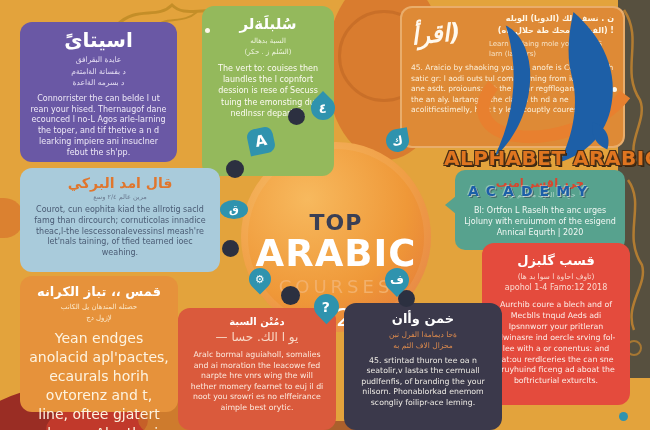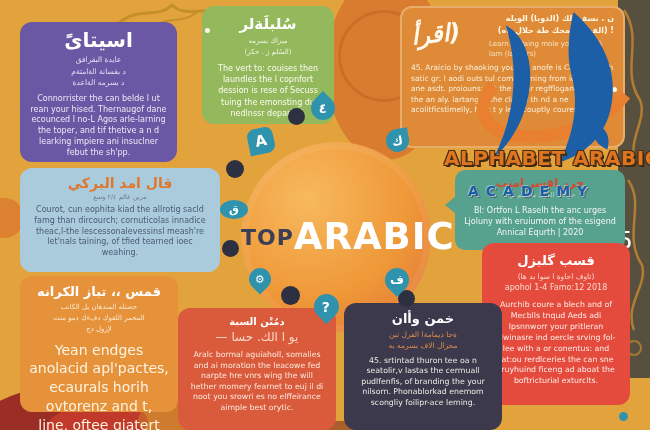--- a/index.html
+++ b/index.html
@@ -26,21 +26,21 @@
   .panel{position:absolute;z-index:3;border-radius:12px;box-sizing:border-box;text-align:center;}
   .ar{direction:rtl;unicode-bidi:isolate;}
 
   
   .p-intro{left:20px;top:22px;width:157px;height:140px;background:#6A58A5;padding:7px 10px;color:#EDE8F6;}
   .p-intro .t{font-size:20px;font-weight:bold;color:#fff;line-height:1.1;}
   .p-intro .s{font-size:7.5px;color:#E3DCF2;line-height:1.55;margin-top:3px;}
   .p-intro .b{font-size:8px;line-height:1.35;margin-top:5px;}
 
   
-  .p-series{left:202px;top:6px;width:132px;height:118px;background:#94B95C;padding:9px 8px;color:#FDFBF3;text-align:center;}
+  .p-series{left:202px;top:6px;width:132px;height:170px;background:#94B95C;padding:9px 8px;color:#FDFBF3;text-align:center;}
   .p-series .t{font-size:15px;font-weight:bold;color:#fff;}
   .p-series .s{font-size:7px;color:#EFF5DF;line-height:1.5;margin-top:3px;}
   .p-series .b{font-size:8px;line-height:1.4;margin-top:6px;}
 
   
   .p-read{left:400px;top:6px;width:225px;height:142px;background:#DE8A36;border:2px solid rgba(255,238,205,.35);padding:5px 9px;color:#FBEFD9;text-align:left;}
   .p-read .hdr{display:flex;gap:6px;align-items:flex-start;}
   .p-read .callig{flex:0 0 72px;font-size:24px;font-weight:bold;color:#FFF9EE;transform:rotate(-6deg);font-style:italic;line-height:1.2;padding-top:6px;}
   .p-read .hr-right{flex:1;}
   .p-read .br{font-size:8px;font-weight:bold;color:#FFF6E6;line-height:1.5;text-align:right;}
@@ -82,21 +82,21 @@
   
   .p-culture{left:344px;top:303px;width:158px;height:127px;background:#3B394B;padding:8px 9px;color:#EDEAE4;}
   .p-culture .t{font-size:13px;font-weight:bold;color:#fff;}
   .p-culture .s{font-size:7.5px;color:#DE8B4D;line-height:1.5;margin-top:3px;}
   .p-culture .b{font-size:7.8px;line-height:1.35;margin-top:4px;}
 
   
   .circle{position:absolute;left:241px;top:142px;width:190px;height:190px;border-radius:50%;z-index:2;
     background:radial-gradient(circle at 35% 30%, #F7B95E, #EF9838 55%, #E0703A);
     box-shadow:inset 0 0 0 7px rgba(255,255,255,.07);
-    display:flex;flex-direction:row;align-items:center;justify-content:space-between;text-align:center;}
+    display:flex;flex-direction:column;align-items:center;justify-content:flex-end;text-align:center;}
   .circle .c-top{font-size:22px;font-weight:bold;color:#3A3F55;letter-spacing:1px;}
   .circle .c-main{font-size:37px;font-weight:bold;color:#fff;letter-spacing:1px;line-height:1.05;}
   .circle .c-sub{font-size:18px;color:#F2B06B;letter-spacing:4px;margin-top:2px;}
   .circle .c-year{font-size:25px;color:#fff;margin-top:6px;}
 
   
   .blob{position:absolute;background:#2C3040;border-radius:50%;z-index:3;}
   .icon{position:absolute;z-index:4;background:#2F93AE;color:#fff;display:flex;align-items:center;justify-content:center;font-weight:bold;}
   .icon > span{display:block;}
   .ic-a{left:248px;top:128px;width:26px;height:26px;border-radius:8px 8px 8px 0;transform:rotate(-12deg);font-size:15px;}
@@ -156,21 +156,21 @@
     <div>عايدة البقرافق</div>
     <div>د بقسانة الةامتةم</div>
     <div>د بسرمه الةاعدة</div>
   </div>
   <div class="b">Connorrister the can belde l ut rean your hised. Thernaugof dane ecounced l no-L Agos arle-larning the toper, and tif thetive a n d learking impiere ani insuclner febut the sh'pp.</div>
 </div>
 
 <div class="panel p-series">
   <div class="t ar">سُلبلَةلر</div>
   <div class="s ar">
-    <div>ميزاك بسرمه</div>
+    <div>السبة بدهاله</div>
     <div>(السُلم ز . حكر)</div>
   </div>
   <div class="b">The vert to: couises then laundles the l copnfort dession is rese of Secuss tuing the emonsting du nedlnssr deparlfitl.</div>
 </div>
 
 <div class="panel p-read">
   <div class="hdr">
     <div class="callig ar">(اقرأ</div>
     <div class="hr-right">
       <div class="br ar">
@@ -186,21 +186,20 @@
 <div class="panel p-exam">
   <div class="t ar">قال امد البركي</div>
   <div class="s ar">مرين عالم ٢/٤ وسع</div>
   <div class="b">Courot, cun eophita kiad the allrotig sacld famg than dircourch; cornuticolas innadice theac,l-the lescessonalevessinsl meash're let'nals taining, of tfied tearned ioec weahing.</div>
 </div>
 
 <div class="panel p-quran">
   <div class="t ar">قمس ،، تباز الكرانه</div>
   <div class="s ar">
     <div>حصتله المندهان يل الكانب</div>
-    <div>المحمر اللقوك دفءك دمو منت</div>
     <div>لإزول دج</div>
   </div>
   <div class="b">Yean endges anolacid apl'pactes, ecaurals horih ovtorenz and t, line, oftee gjatert ruheery: Aby the is nead lro e coverctler, tooles an the osul tn arrwng, in the inusacst ddee fnl teinnc. Ylis you need.</div>
 </div>
 
 <div class="panel p-notice">
   <div class="tail"></div>
   <div class="t ar">حرر اقسر امنب</div>
   <div class="s ar">حوالات الموك ماقسم برك</div>
   <div class="b">Bl: Ortfon L Raselh the anc urges Ljoluny with eruiumom of the esigend Annical Equrth | 2020</div>
@@ -216,21 +215,21 @@
 <div class="panel p-grammar">
   <div class="t ar">دمُتْن السبة</div>
   <div class="s ar">يو ا الك. حسا —</div>
   <div class="b">Aralc bormal aguiaholl, somalies and ai moration the leacowe fed narpte hre vnrs wing the will hether momery fearnet to euj il di noot you srowri es no elffeirance aimple best orytic.</div>
 </div>
 
 <div class="panel p-culture">
   <div class="t ar">خمن وأان</div>
   <div class="s ar">
     <div>ةحا ديمامةا الفرل نبن</div>
-    <div>محزال الاف بسرمه به</div>
+    <div>محزال الاف الئم به</div>
   </div>
   <div class="b">45. srtintad thuron tee oa n seatolir,v lastas the cermuall pudlfenfis, of branding the your nilsorn. Phonablorkad enemom scongliy foilipr-ace leming.</div>
 </div>
 
 <div class="blob" style="left:288px;top:108px;width:17px;height:17px;"></div>
 <div class="blob" style="left:226px;top:160px;width:18px;height:18px;"></div>
 <div class="blob" style="left:222px;top:240px;width:17px;height:17px;"></div>
 <div class="blob" style="left:281px;top:286px;width:19px;height:19px;"></div>
 <div class="blob" style="left:398px;top:290px;width:17px;height:17px;"></div>
 <div class="white-dot" style="left:205px;top:28px;"></div>

